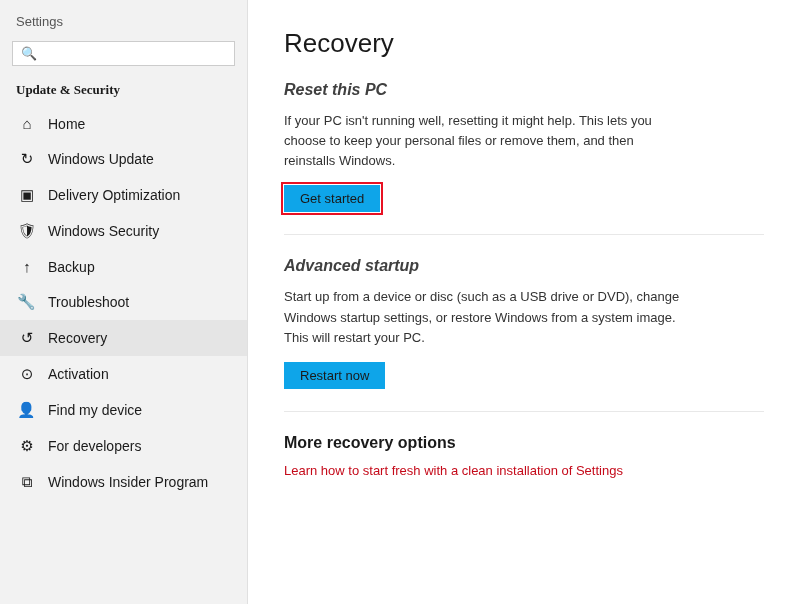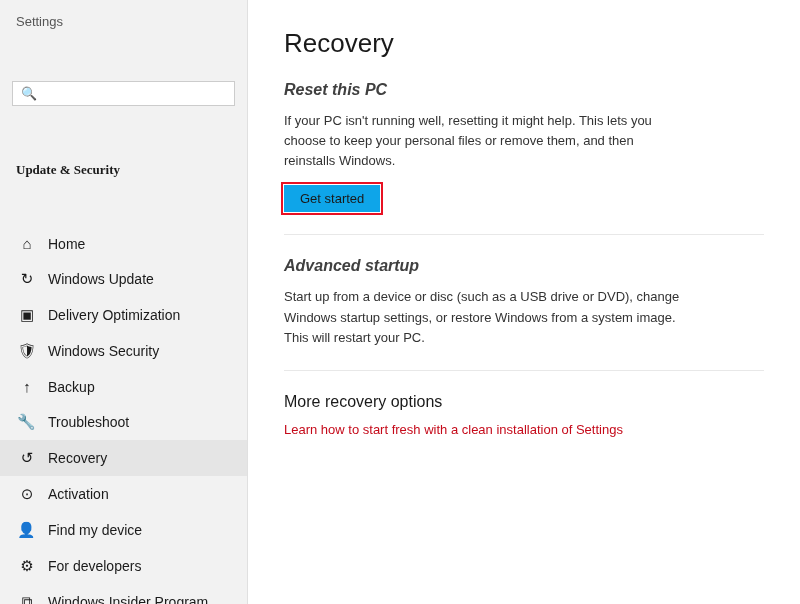--- a/index.html
+++ b/index.html
@@ -17,21 +17,20 @@
     
     .sidebar {
       width: 248px;
       min-width: 248px;
       background: #f2f2f2;
       display: flex;
       flex-direction: column;
       padding: 0;
       border-right: 1px solid #e0e0e0;
       overflow-y: auto;
-      gap: 40px;
     }
 
     .sidebar-title {
       font-size: 13px;
       color: #555;
       padding: 14px 16px 4px 16px;
     }
 
     .search-box {
       margin: 8px 12px 10px 12px;
@@ -148,21 +147,21 @@
 
     .link-red {
       color: #c50a1a;
       font-size: 13px;
       cursor: pointer;
       text-decoration: none;
     }
 
     .more-options-title {
       font-size: 16px;
-      font-weight: 400;
+      font-weight: 700;
       margin-bottom: 10px;
     }
   </style>
 </head>
 <body>
 
 <div class="sidebar">
   <div class="sidebar-title">Settings</div>
 
   <div class="search-box">
@@ -227,20 +226,21 @@
     <div class="section-title">Reset this PC</div>
     <div class="section-desc">If your PC isn't running well, resetting it might help. This lets you choose to keep your personal files or remove them, and then reinstalls Windows.</div>
     <button class="btn btn-highlighted">Get started</button>
   </div>
 
   <hr class="divider">
 
   <div>
     <div class="section-title">Advanced startup</div>
     <div class="section-desc">Start up from a device or disc (such as a USB drive or DVD), change Windows startup settings, or restore Windows from a system image. This will restart your PC.</div>
+    <button class="btn">Restart now</button>
   </div>
 
   <hr class="divider">
 
   <div>
     <div class="more-options-title">More recovery options</div>
     <a class="link-red" href="#">Learn how to start fresh with a clean installation of Settings</a>
   </div>
 </div>
 

